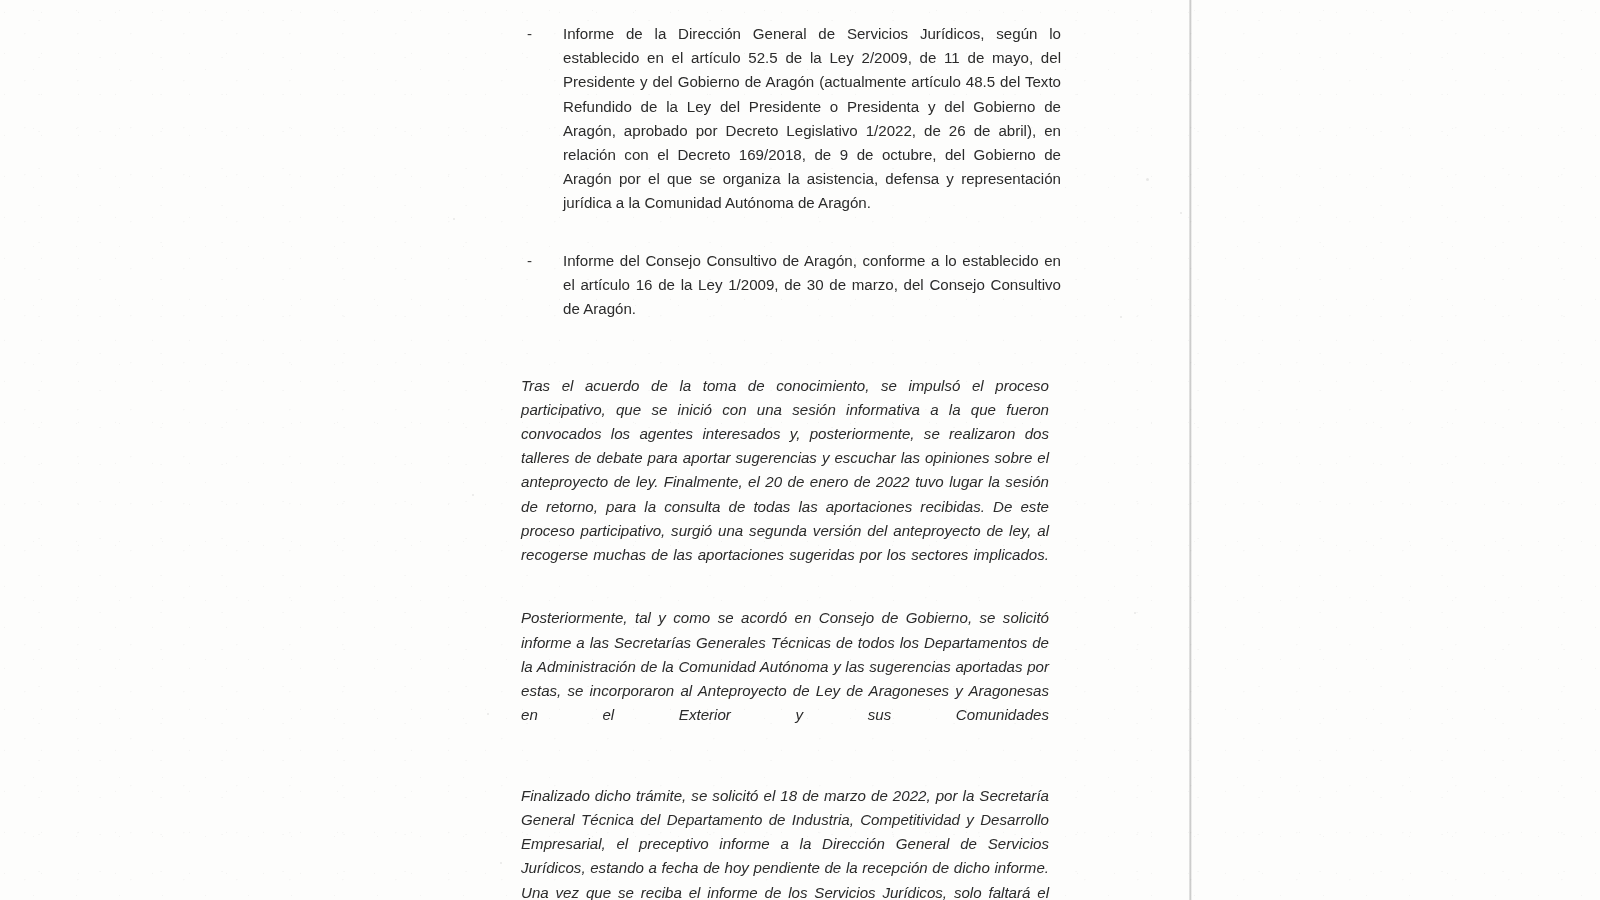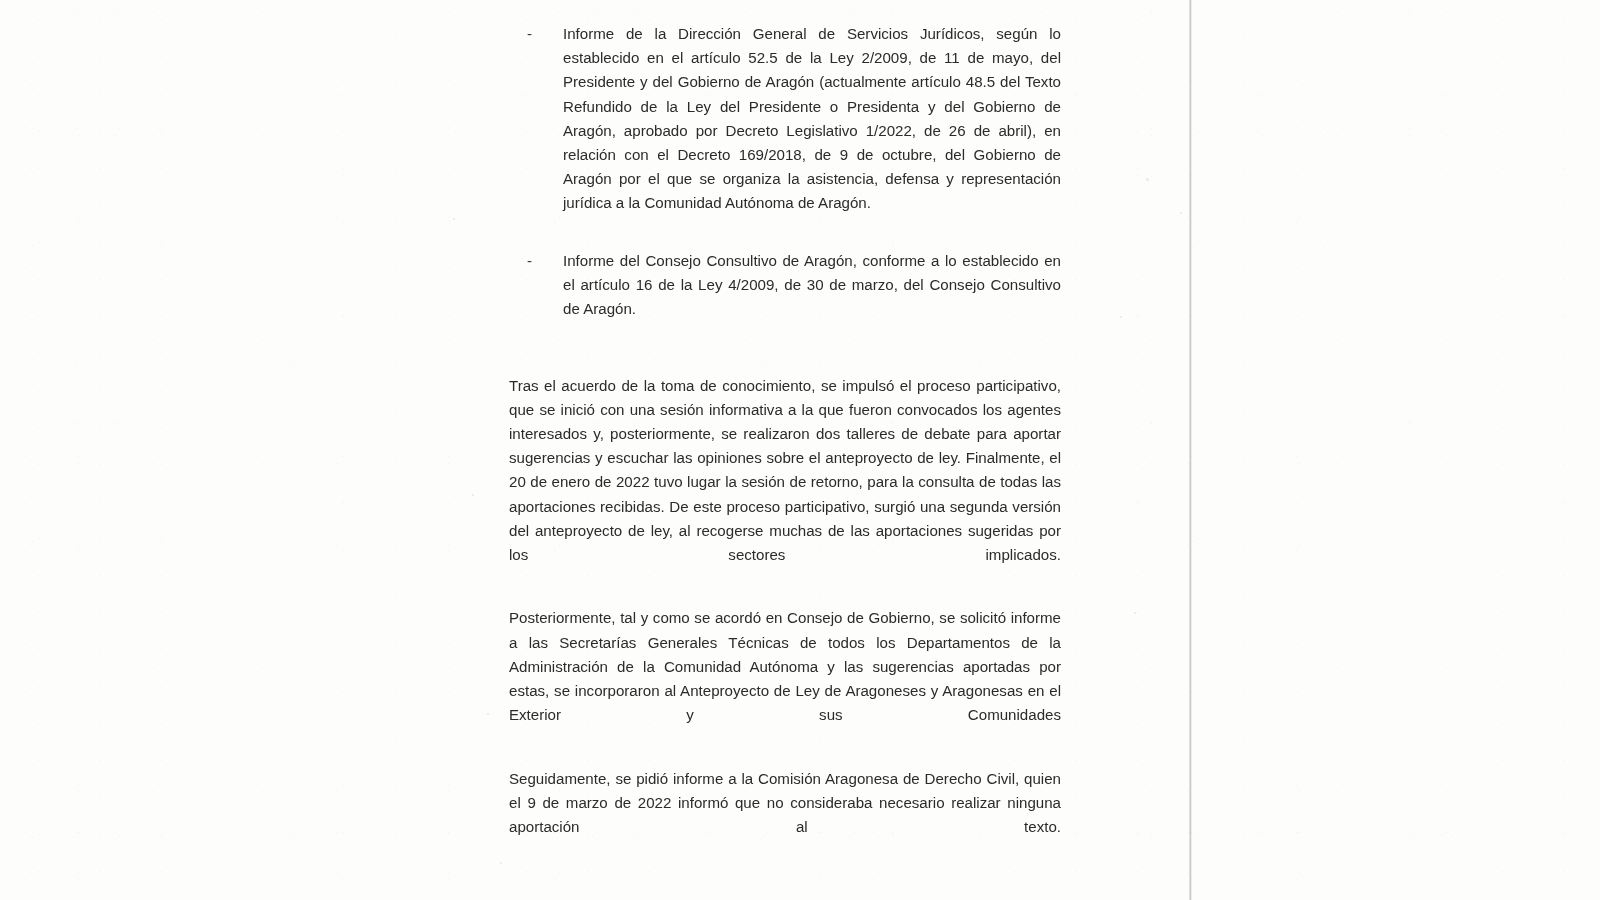--- a/index.html
+++ b/index.html
@@ -85,23 +85,24 @@
   
   .bullet-item::after,
   .para::after {
     content: "";
     display: inline-block;
     width: 100%;
   }
 
   
   .para {
-    margin: 0;
+    margin: 12px;
     text-align: justify;
     text-justify: inter-word;
+    font-style: italic;
   }
   .para-gap-lg { margin-top: 32px; }
   .para-gap-md { margin-top: 15px; }
   .para-gap-xl { margin-top: 28px; }
 
   
   #grain {
     position: absolute;
     inset: 0;
     pointer-events: none;
@@ -132,28 +133,27 @@
 
   <div id="text-column">
 
     <ul class="bullet-list">
       <li class="bullet-item">
         <span class="bullet-dash">-</span>
         <span class="bullet-text">Informe de la Dirección General de Servicios Jurídicos, según lo establecido en el artículo 52.5 de la Ley 2/2009, de 11 de mayo, del Presidente y del Gobierno de Aragón (actualmente artículo 48.5 del Texto Refundido de la Ley del Presidente o Presidenta y del Gobierno de Aragón, aprobado por Decreto Legislativo 1/2022, de 26 de abril), en relación con el Decreto 169/2018, de 9 de octubre, del Gobierno de Aragón por el que se organiza la asistencia, defensa y representación jurídica a la Comunidad Autónoma de Aragón.</span>
       </li>
       <li class="bullet-item">
         <span class="bullet-dash">-</span>
-        <span class="bullet-text">Informe del Consejo Consultivo de Aragón, conforme a lo establecido en el artículo 16 de la Ley 4/2009, de 30 de marzo, del Consejo Consultivo de Aragón.</span>
+        <span class="bullet-text">Informe del Consejo Consultivo de Aragón, conforme a lo establecido en el artículo 16 de la Ley 1/2009, de 30 de marzo, del Consejo Consultivo de Aragón.</span>
       </li>
     </ul>
 
     <p class="para para-gap-xl">Tras el acuerdo de la toma de conocimiento, se impulsó el proceso participativo, que se inició con una sesión informativa a la que fueron convocados los agentes interesados y, posteriormente, se realizaron dos talleres de debate para aportar sugerencias y escuchar las opiniones sobre el anteproyecto de ley. Finalmente, el 20 de enero de 2022 tuvo lugar la sesión de retorno, para la consulta de todas las aportaciones recibidas. De este proceso participativo, surgió una segunda versión del anteproyecto de ley, al recogerse muchas de las aportaciones sugeridas por los sectores implicados.</p>
 
     <p class="para para-gap-md">Posteriormente, tal y como se acordó en Consejo de Gobierno, se solicitó informe a las Secretarías Generales Técnicas de todos los Departamentos de la Administración de la Comunidad Autónoma y las sugerencias aportadas por estas, se incorporaron al Anteproyecto de Ley de Aragoneses y Aragonesas en el Exterior y sus Comunidades</p>
 
-    <p class="para para-gap-md">Seguidamente, se pidió informe a la Comisión Aragonesa de Derecho Civil, quien el 9 de marzo de 2022 informó que no consideraba necesario realizar ninguna aportación al texto.</p>
 
     <p class="para para-gap-lg">Finalizado dicho trámite, se solicitó el 18 de marzo de 2022, por la Secretaría General Técnica del Departamento de Industria, Competitividad y Desarrollo Empresarial, el preceptivo informe a la Dirección General de Servicios Jurídicos, estando a fecha de hoy pendiente de la recepción de dicho informe. Una vez que se reciba el informe de los Servicios Jurídicos, solo faltará el informe del Consejo Consultivo de Aragón.</p>
 
   </div>
 
   <div id="grain"></div>
 </div>
 
 </body></html>

